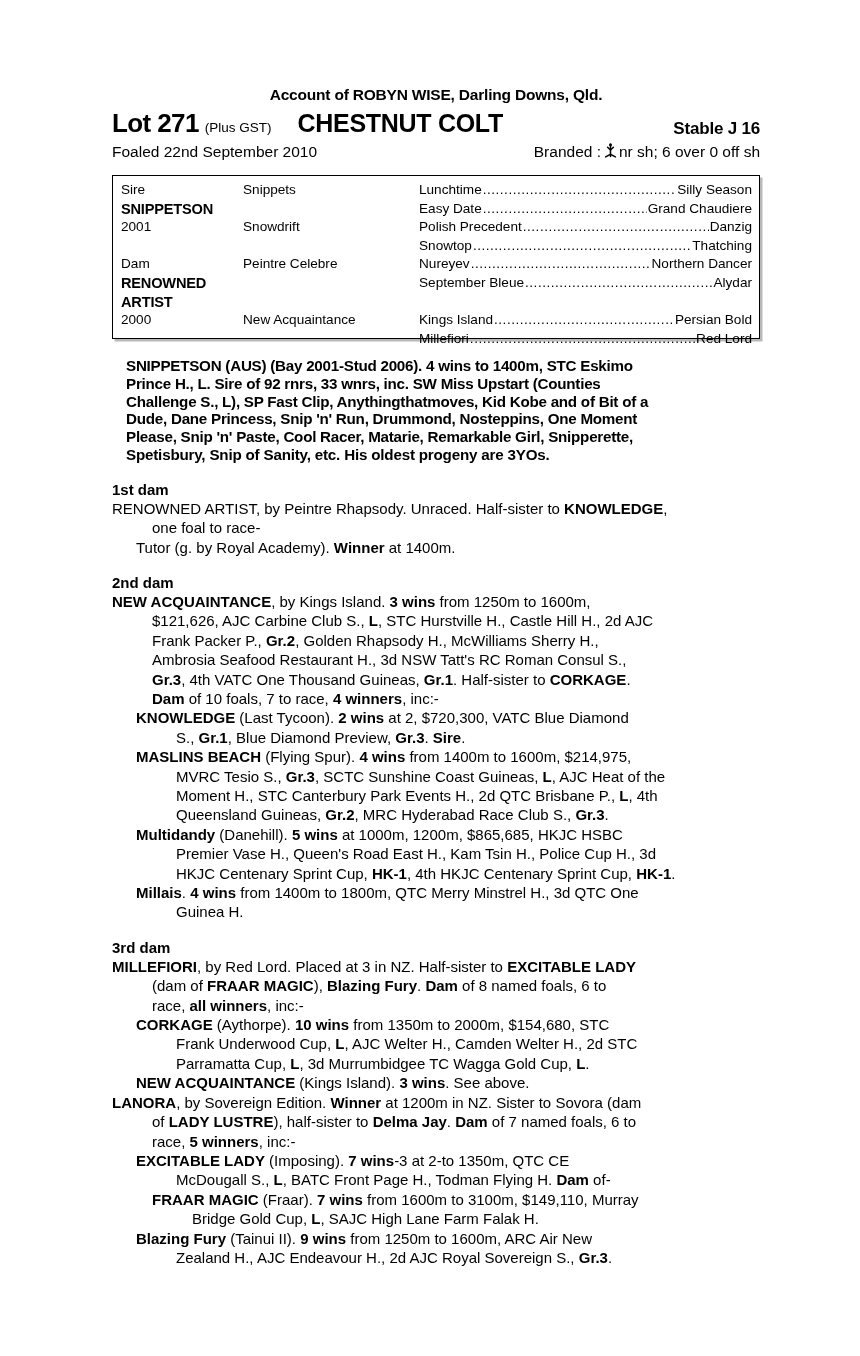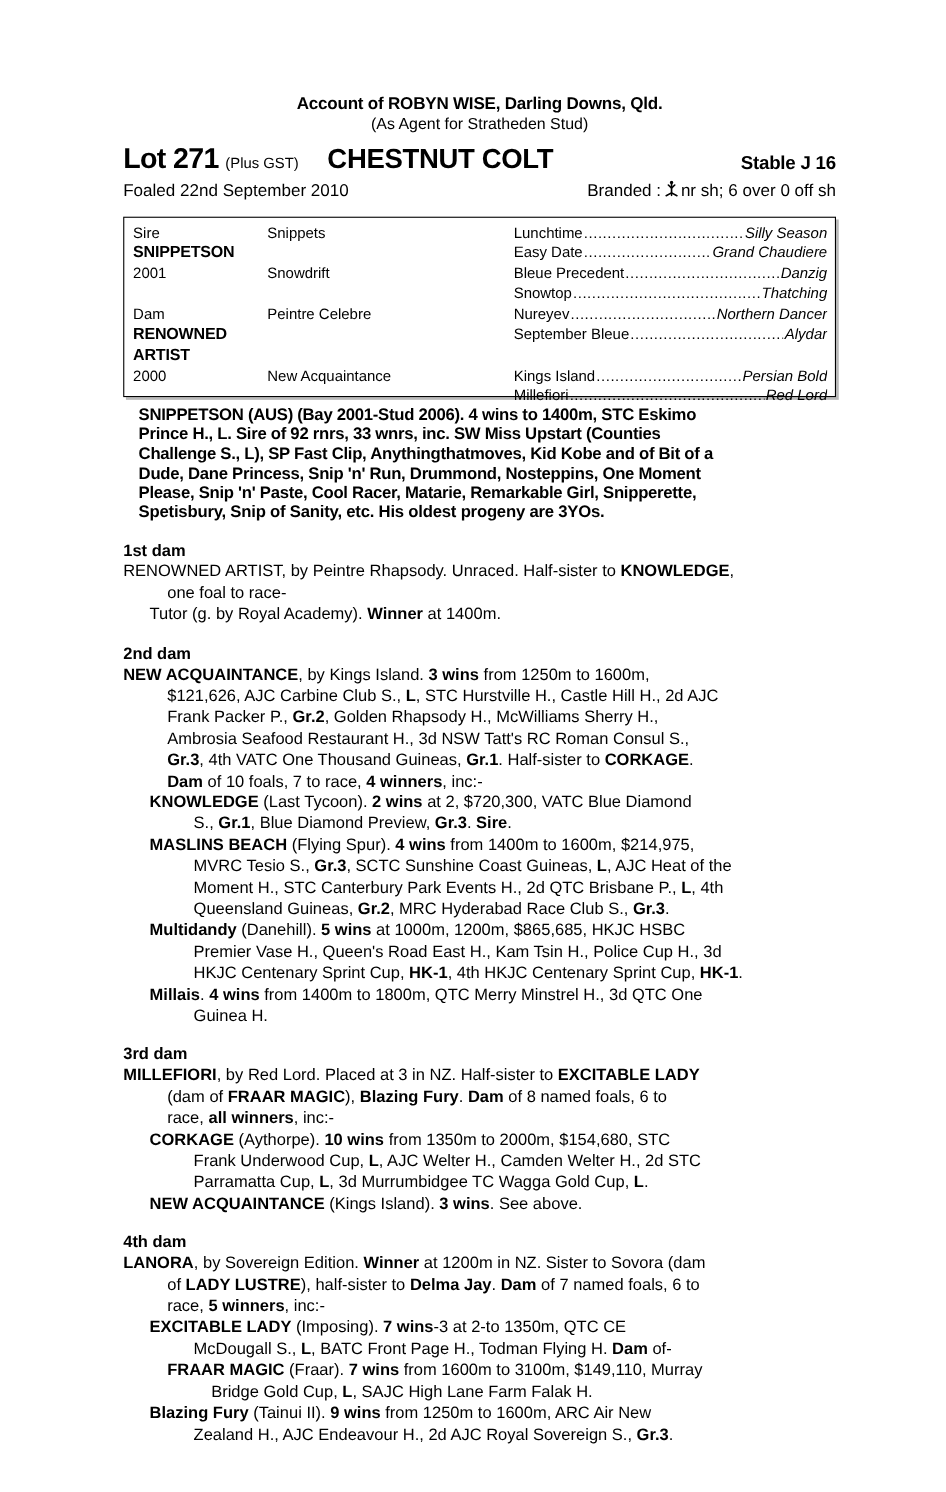--- a/index.html
+++ b/index.html
@@ -111,33 +111,33 @@
     padding: 1px 7px 0 8px;
   }
   .ped-grid > div { min-height: 18.6px; }
   .ped-b { font-weight: bold; font-size: 14.6px; letter-spacing: -0.2px; }
   .gp-row {
     display: flex;
     align-items: baseline;
     white-space: nowrap;
     overflow: hidden;
   }
-  .gp-a { flex: 0 0 auto; margin-left: 48px; }
+  .gp-a { flex: 0 0 auto; }
   .gp-dots {
     flex: 1 1 auto;
     overflow: hidden;
     white-space: nowrap;
     margin: 0 1px;
     letter-spacing: 0.5px;
   }
-  .gp-b { flex: 0 0 auto; font-style: italic; }
+  .gp-b { flex: 0 0 auto; }
 
   
   .sire-para {
-    margin-top: 8px;
+    margin-top: 18px;
     font-weight: bold;
     font-size: 15.2px;
     line-height: 17.8px;
     text-align: justify;
     letter-spacing: -0.25px;
     padding: 0 2px 0 14px;
   }
   .sire-para > span { display: block; white-space: nowrap; }
   .sire-para > span.lastline { letter-spacing: -0.2px; }
 
@@ -168,21 +168,20 @@
   b { font-weight: bold; }
 </style>
 </head>
 <body>
 
 <div class="page">
   <div class="content">
 
     <div>
       <div class="hdr-account">Account of ROBYN WISE, Darling Downs, Qld.</div>
-      <div class="hdr-agent">(As Agent for Stratheden Stud)</div>
 
       <div class="hdr-main">
         <div class="hdr-left">
           <span class="lot-no">Lot 271</span>
           <span class="plus-gst">(Plus GST)</span>
           <span class="colour-sex">CHESTNUT COLT</span>
         </div>
         <div class="stable">Stable J 16</div>
       </div>
 
@@ -216,21 +215,21 @@
         <div></div>
         <div class="gp-row">
           <span class="gp-a">Easy Date</span>
           <span class="gp-dots">................................................................</span>
           <span class="gp-b">Grand Chaudiere</span>
         </div>
 
         <div>2001</div>
         <div>Snowdrift</div>
         <div class="gp-row">
-          <span class="gp-a">Bleue Precedent</span>
+          <span class="gp-a">Polish Precedent</span>
           <span class="gp-dots">................................................................</span>
           <span class="gp-b">Danzig</span>
         </div>
 
         <div></div>
         <div></div>
         <div class="gp-row">
           <span class="gp-a">Snowtop</span>
           <span class="gp-dots">................................................................</span>
           <span class="gp-b">Thatching</span>
@@ -331,21 +330,20 @@
       <p class="lvl1">
         <span class="ln"><b>CORKAGE</b> (Aythorpe). <b>10 wins</b> from 1350m to 2000m, $154,680, STC</span>
         <span class="ln ind">Frank Underwood Cup, <b>L</b>, AJC Welter H., Camden Welter H., 2d STC</span>
         <span class="ln ind">Parramatta Cup, <b>L</b>, 3d Murrumbidgee TC Wagga Gold Cup, <b>L</b>.</span>
       </p>
       <p class="lvl1">
         <span class="ln"><b>NEW ACQUAINTANCE</b> (Kings Island). <b>3 wins</b>. See above.</span>
       </p>
     </div>
 
-    <div class="dam-head">4th dam</div>
     <div class="blk">
       <p class="lvl0">
         <span class="ln"><b>LANORA</b>, by Sovereign Edition. <b>Winner</b> at 1200m in NZ. Sister to Sovora (dam</span>
         <span class="ln ind">of <b>LADY LUSTRE</b>), half-sister to <b>Delma Jay</b>. <b>Dam</b> of 7 named foals, 6 to</span>
         <span class="ln ind">race, <b>5 winners</b>, inc:-</span>
       </p>
       <p class="lvl1">
         <span class="ln"><b>EXCITABLE LADY</b> (Imposing). <b>7 wins</b>-3 at 2-to 1350m, QTC CE</span>
         <span class="ln ind">McDougall S., <b>L</b>, BATC Front Page H., Todman Flying H. <b>Dam</b> of-</span>
       </p>

